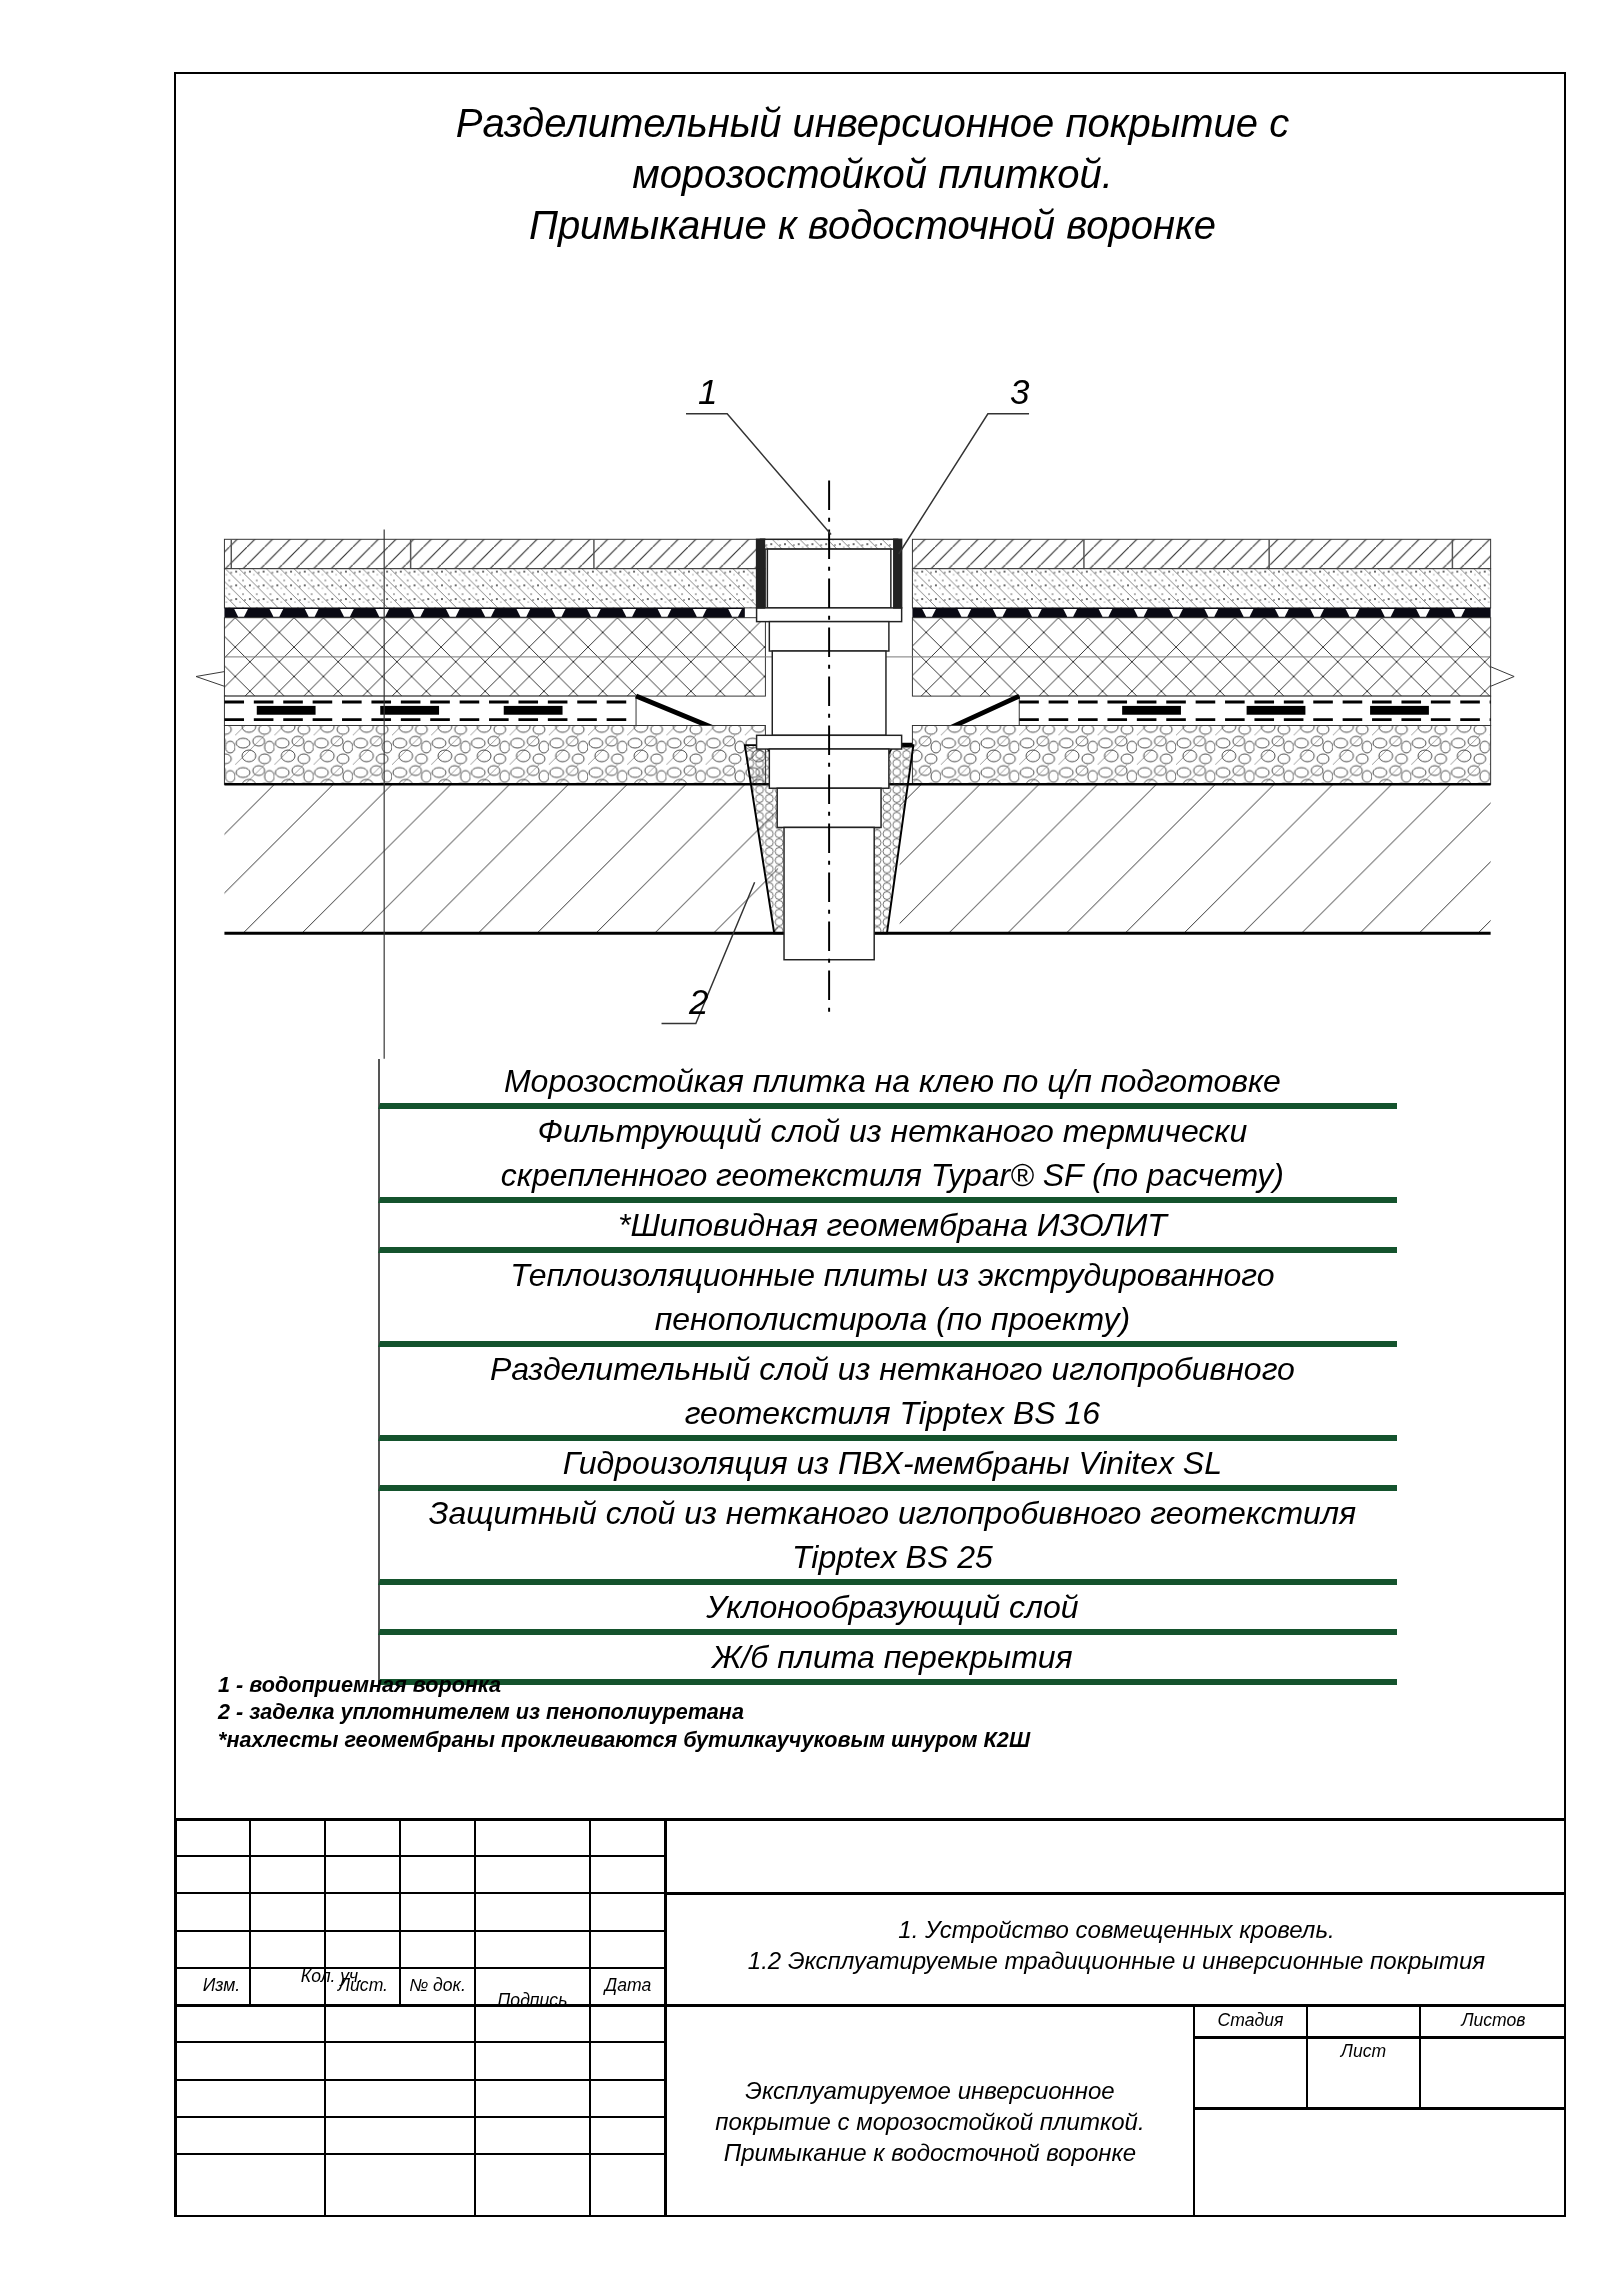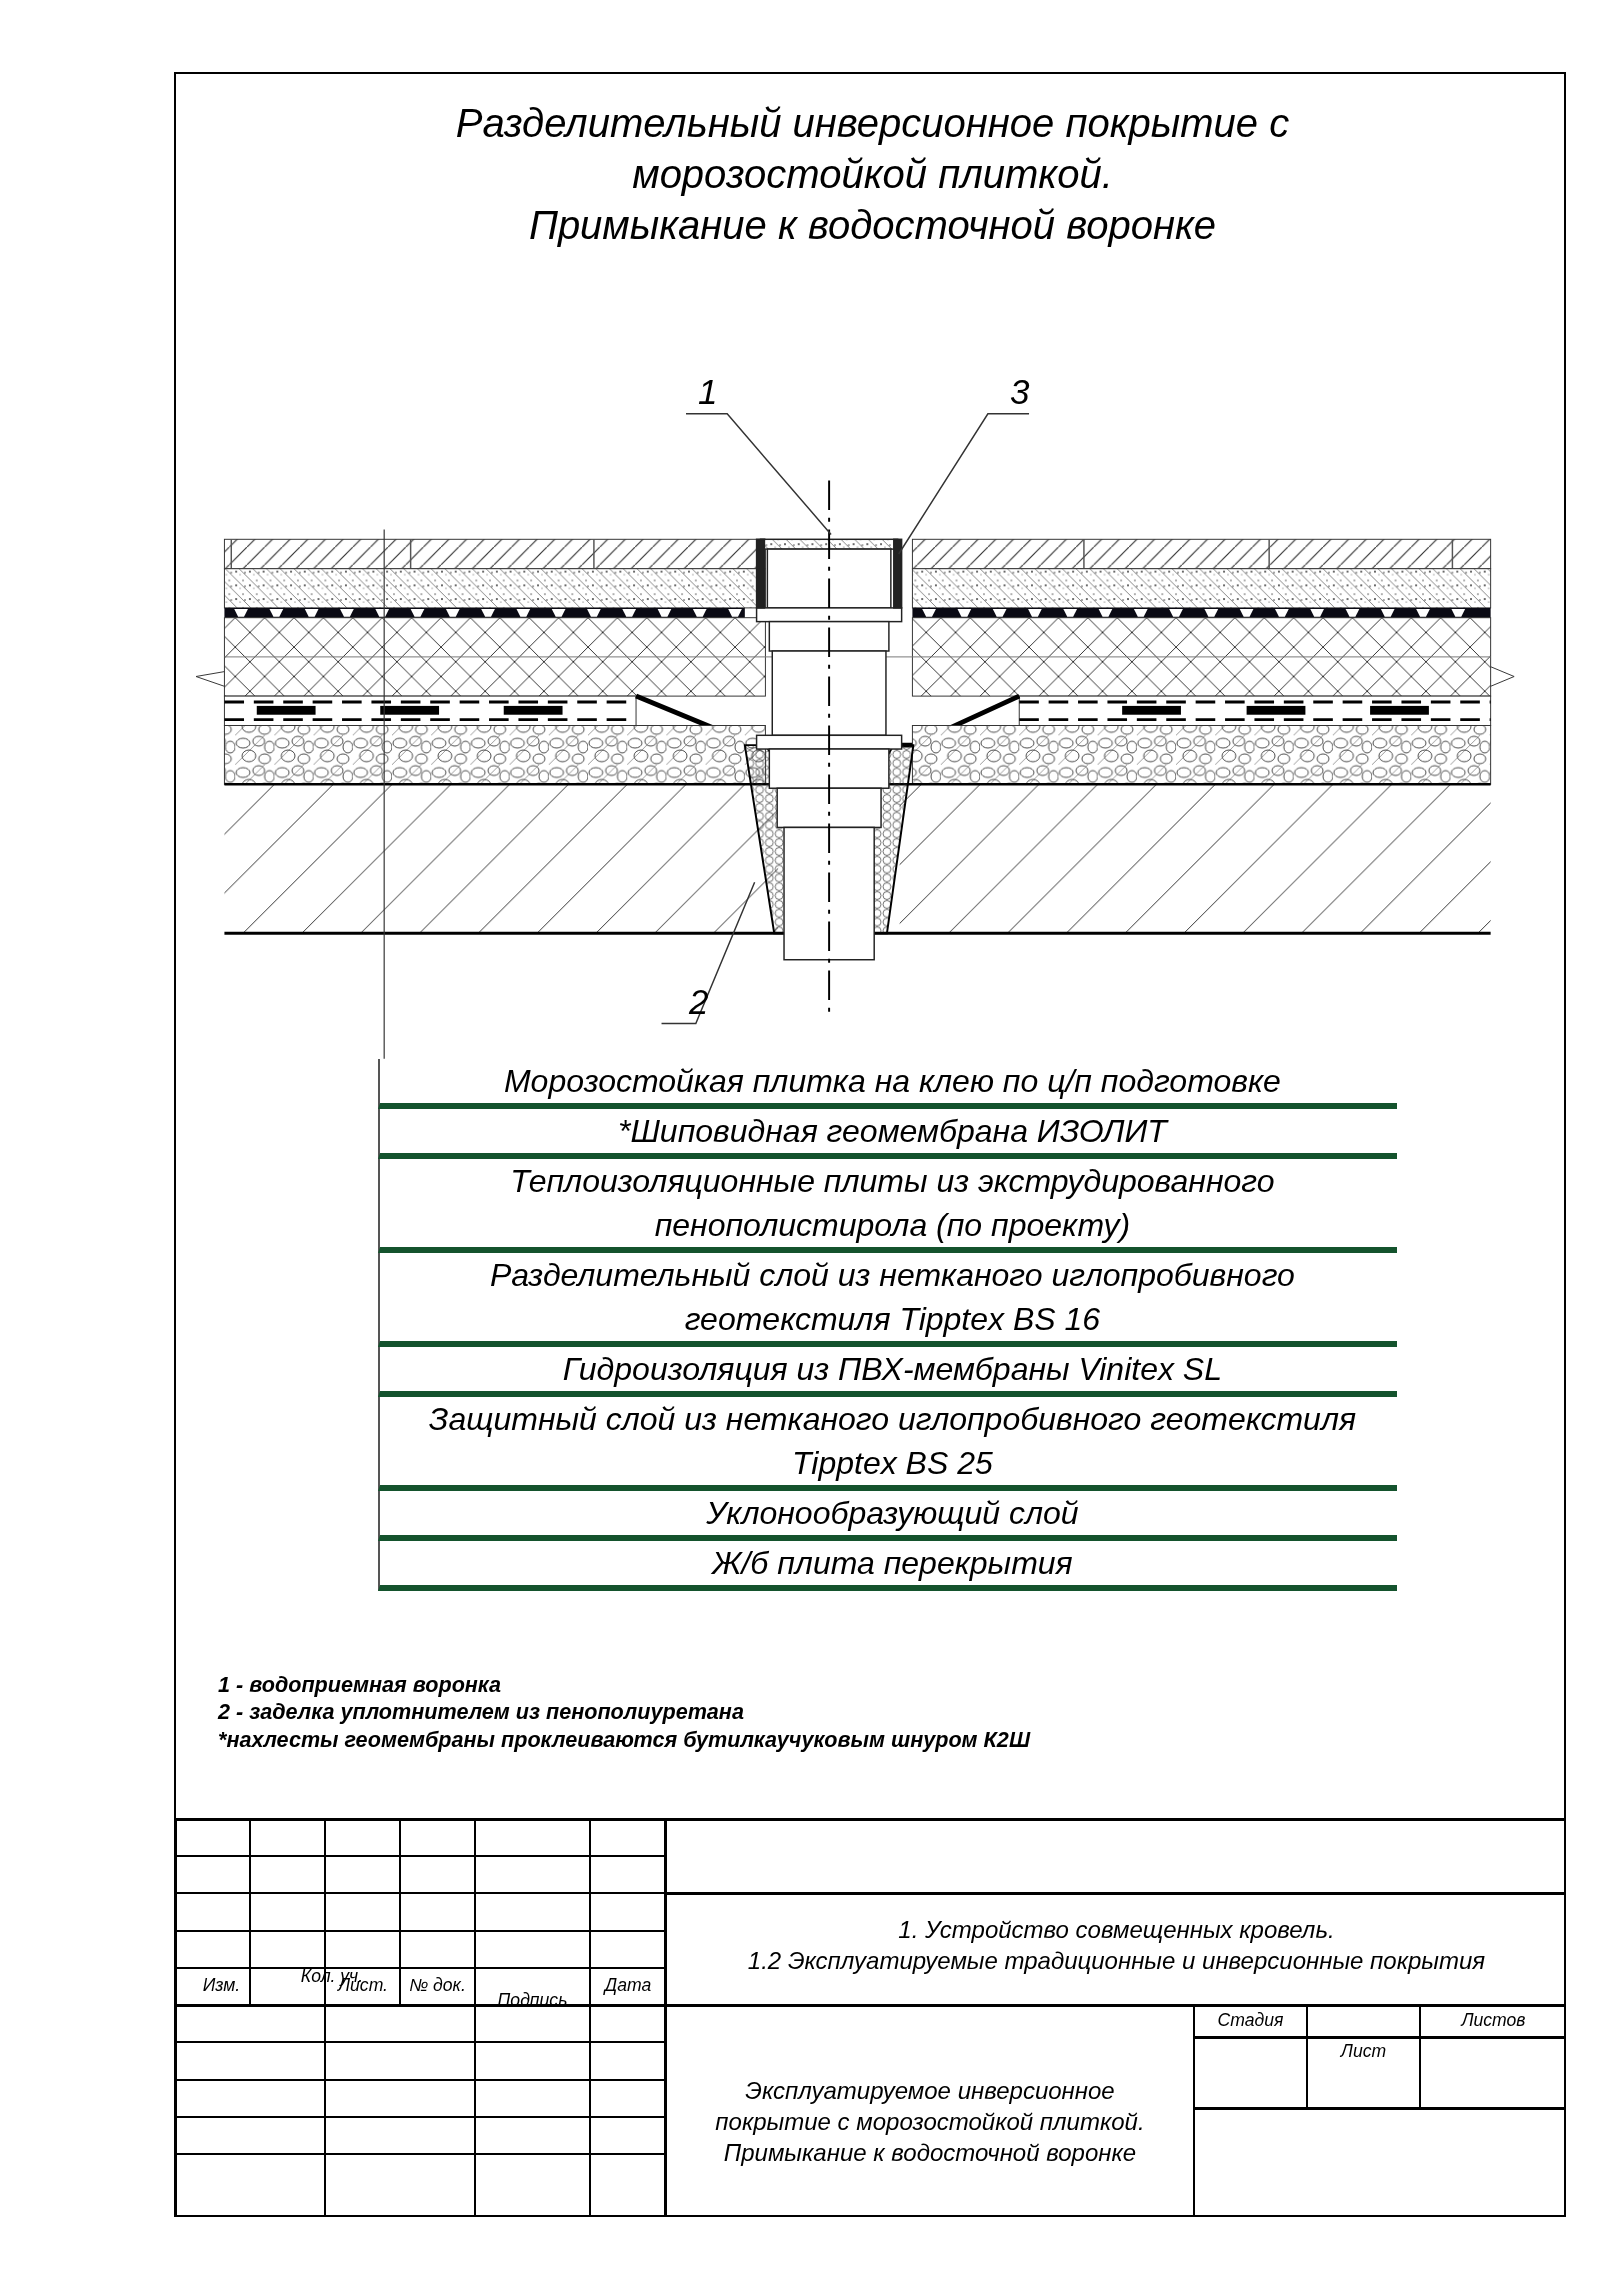--- a/index.html
+++ b/index.html
@@ -175,20 +175,24 @@
 
 <div class="callout" style="left:698px;top:372px;">1</div>
 <div class="callout" style="left:1010px;top:372px;">3</div>
 <div class="callout" style="left:689px;top:982px;">2</div>
 
 <div class="layers" id="layers">
     <div class="layer-row">
       <div>Морозостойкая плитка на клею по  ц/п подготовке</div>
     </div>
     <div class="layer-row">
+      <div>Фильтрующий слой из нетканого термически</div>
+      <div>скрепленного геотекстиля  Typar® SF (по расчету)</div>
+    </div>
+    <div class="layer-row">
       <div>*Шиповидная геомембрана ИЗОЛИТ</div>
     </div>
     <div class="layer-row">
       <div>Теплоизоляционные плиты из экструдированного</div>
       <div>пенополистирола (по проекту)</div>
     </div>
     <div class="layer-row">
       <div>Разделительный слой из нетканого иглопробивного</div>
       <div>геотекстиля  Tipptex BS 16</div>
     </div>

